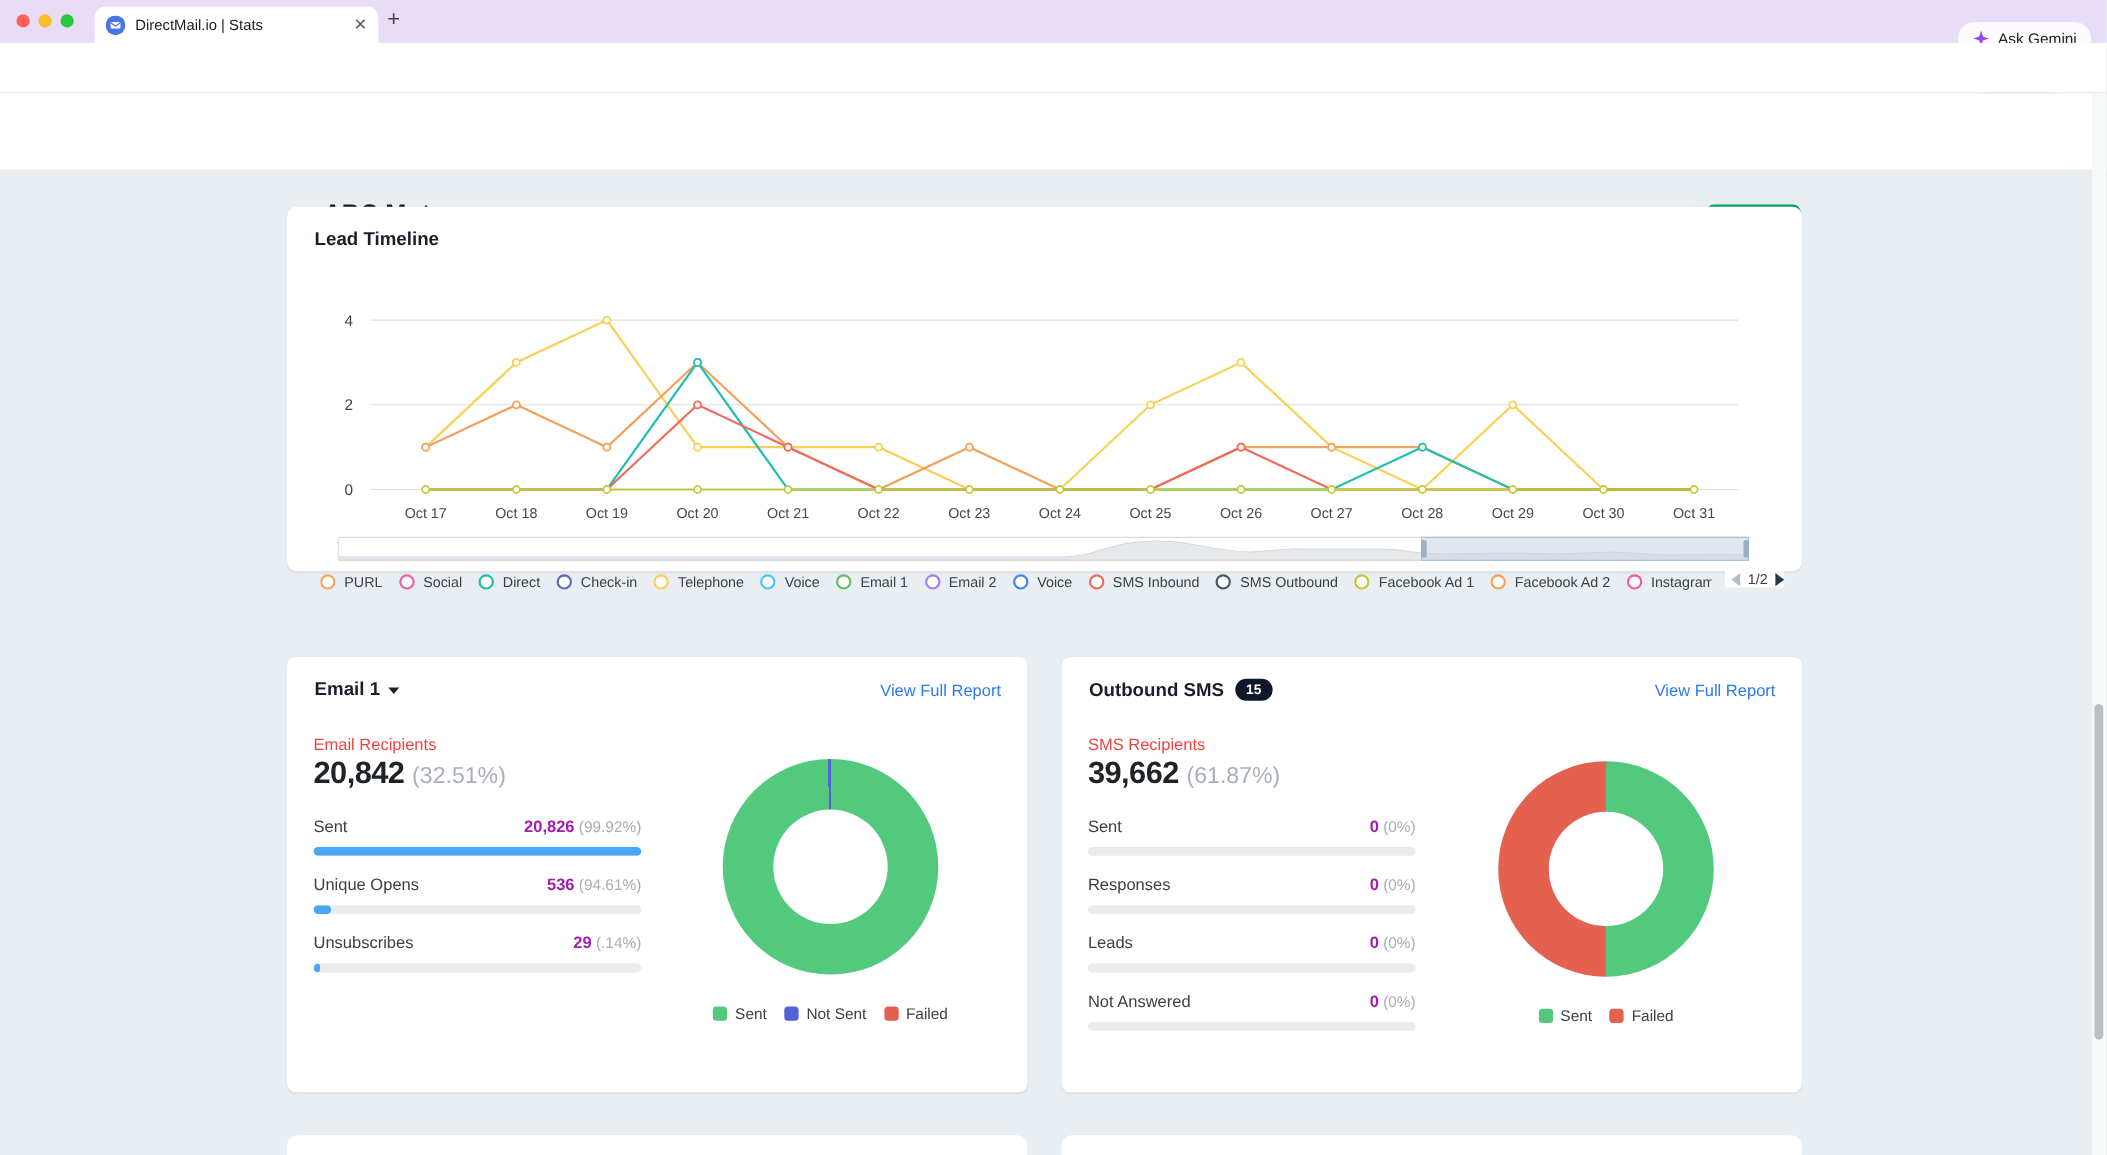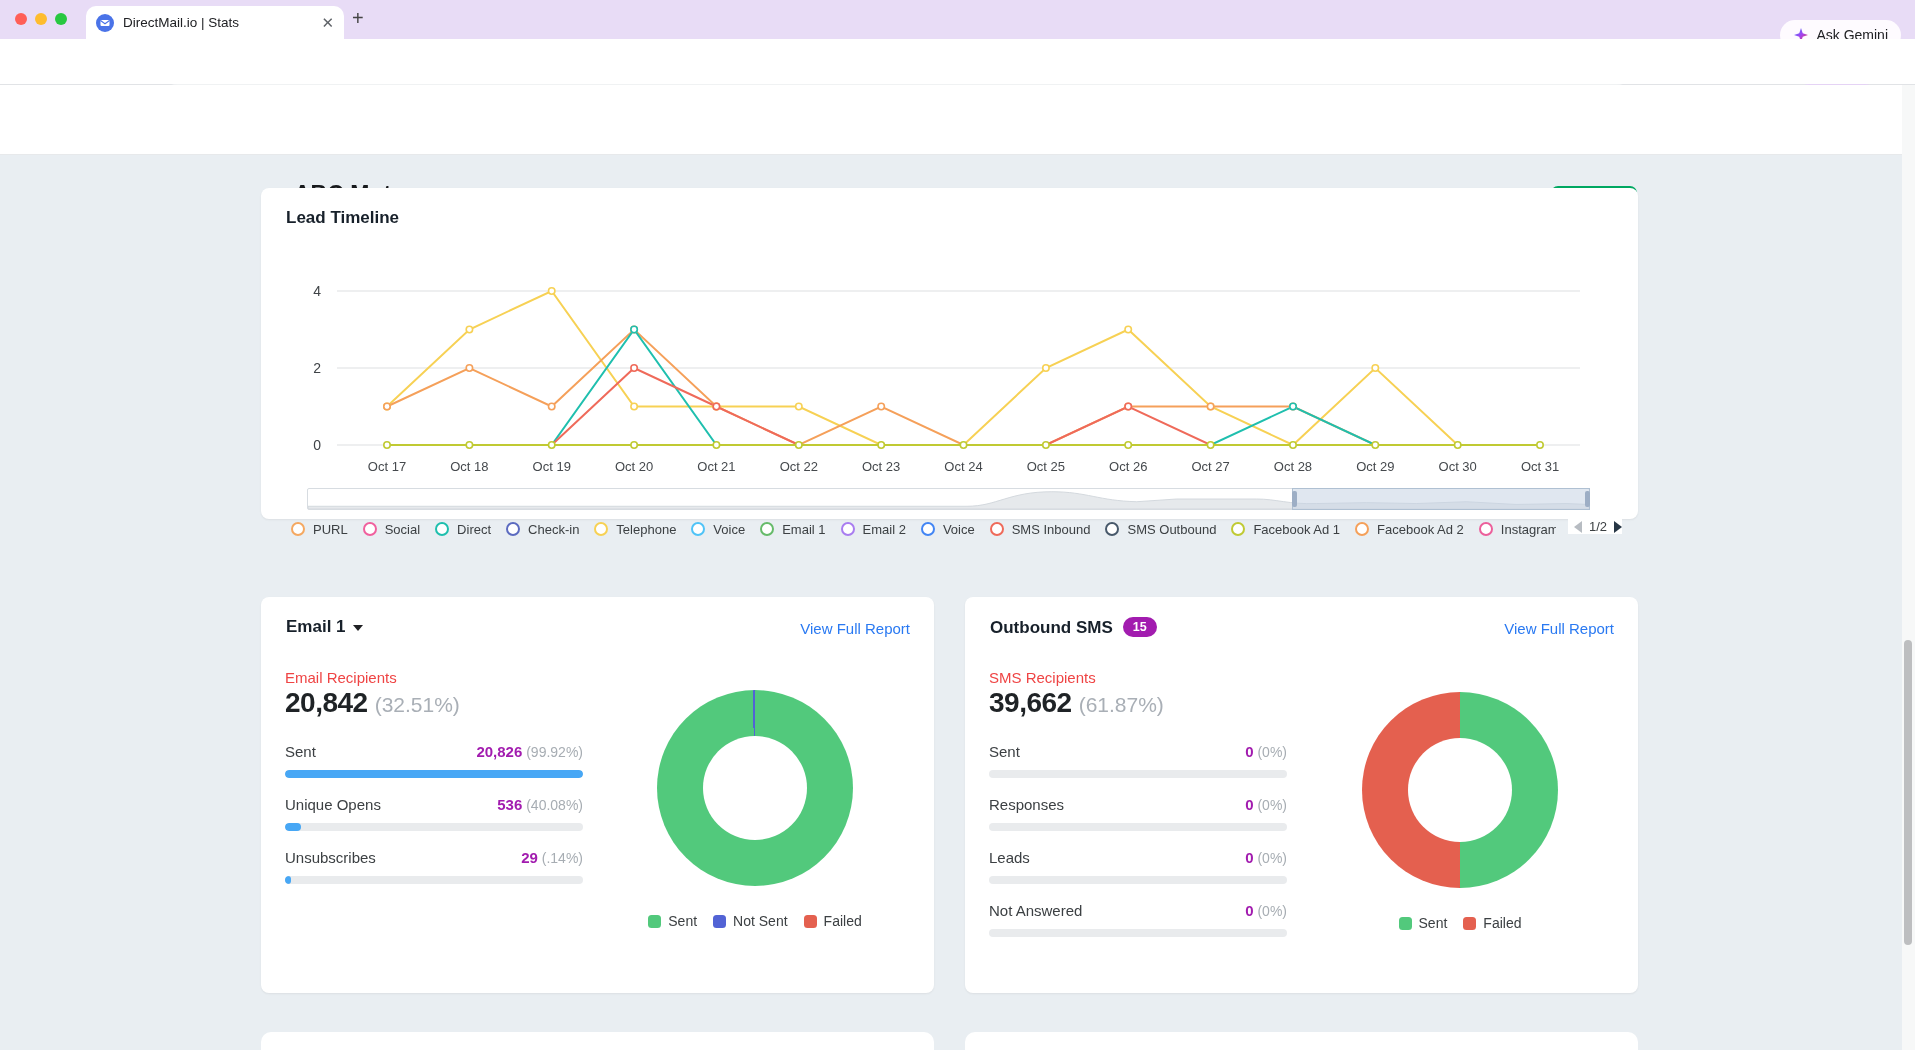--- a/index.html
+++ b/index.html
@@ -65,21 +65,21 @@
              align-items:center;overflow:hidden;white-space:nowrap}
   .l-item{display:inline-flex;align-items:center;gap:8px;font-size:13px;color:#3C4043;flex:0 0 auto}
   .ring{width:10px;height:10px;border-radius:50%;border:2px solid #999;box-sizing:content-box;background:#fff}
   #tl-pager{position:absolute;right:16px;top:331px;display:flex;align-items:center;gap:7px;font-size:13px;color:#3C4043;background:#fff;padding-left:6px}
   .tri-l{width:0;height:0;border-top:6px solid transparent;border-bottom:6px solid transparent;border-right:8px solid #B7BCC2}
   .tri-r{width:0;height:0;border-top:6px solid transparent;border-bottom:6px solid transparent;border-left:8px solid #273746}
 
   
   .caret{display:inline-block;width:0;height:0;border-left:5px solid transparent;border-right:5px solid transparent;
          border-top:6px solid #202124;margin-left:7px;vertical-align:middle}
-  .badge{display:inline-block;background:#a21caf;color:#fff;font-size:12.5px;font-weight:bold;border-radius:12px;
+  .badge{display:inline-block;background:#0f172a;color:#fff;font-size:12.5px;font-weight:bold;border-radius:12px;
          padding:3px 10px;margin-left:10px;vertical-align:2px}
   .recips-label{position:absolute;left:24px;top:72px;font-size:15px;color:#ef4444}
   .recips-row{position:absolute;left:24px;top:90px;white-space:nowrap}
   .recips-val{font-size:28px;font-weight:bold;color:#1F2326;letter-spacing:-.5px}
   .recips-pct{font-size:21px;color:#A9AFB6;margin-left:7px}
   .stats{position:absolute;left:24px;top:146px;width:298px}
   .stat{margin-bottom:18px}
   .stat-top{display:flex;justify-content:space-between;align-items:baseline;margin-bottom:9px}
   .stat-label{font-size:15px;color:#3C4043}
   .stat-num b{font-size:15px;color:#a21caf}
@@ -406,21 +406,21 @@
           <span class="stat-label">Sent</span>
           <span class="stat-num"><b>20,826</b><em> (99.92%)</em></span>
         </div>
         <div class="bar">
           <i style="width:100%;background:#47A7F5"></i>
         </div>
       </div>
       <div class="stat">
         <div class="stat-top">
           <span class="stat-label">Unique Opens</span>
-          <span class="stat-num"><b>536</b><em> (40.08%)</em></span>
+          <span class="stat-num"><b>536</b><em> (94.61%)</em></span>
         </div>
         <div class="bar">
           <i style="width:5.4%;background:#47A7F5"></i>
         </div>
       </div>
       <div class="stat">
         <div class="stat-top">
           <span class="stat-label">Unsubscribes</span>
           <span class="stat-num"><b>29</b><em> (.14%)</em></span>
         </div>

